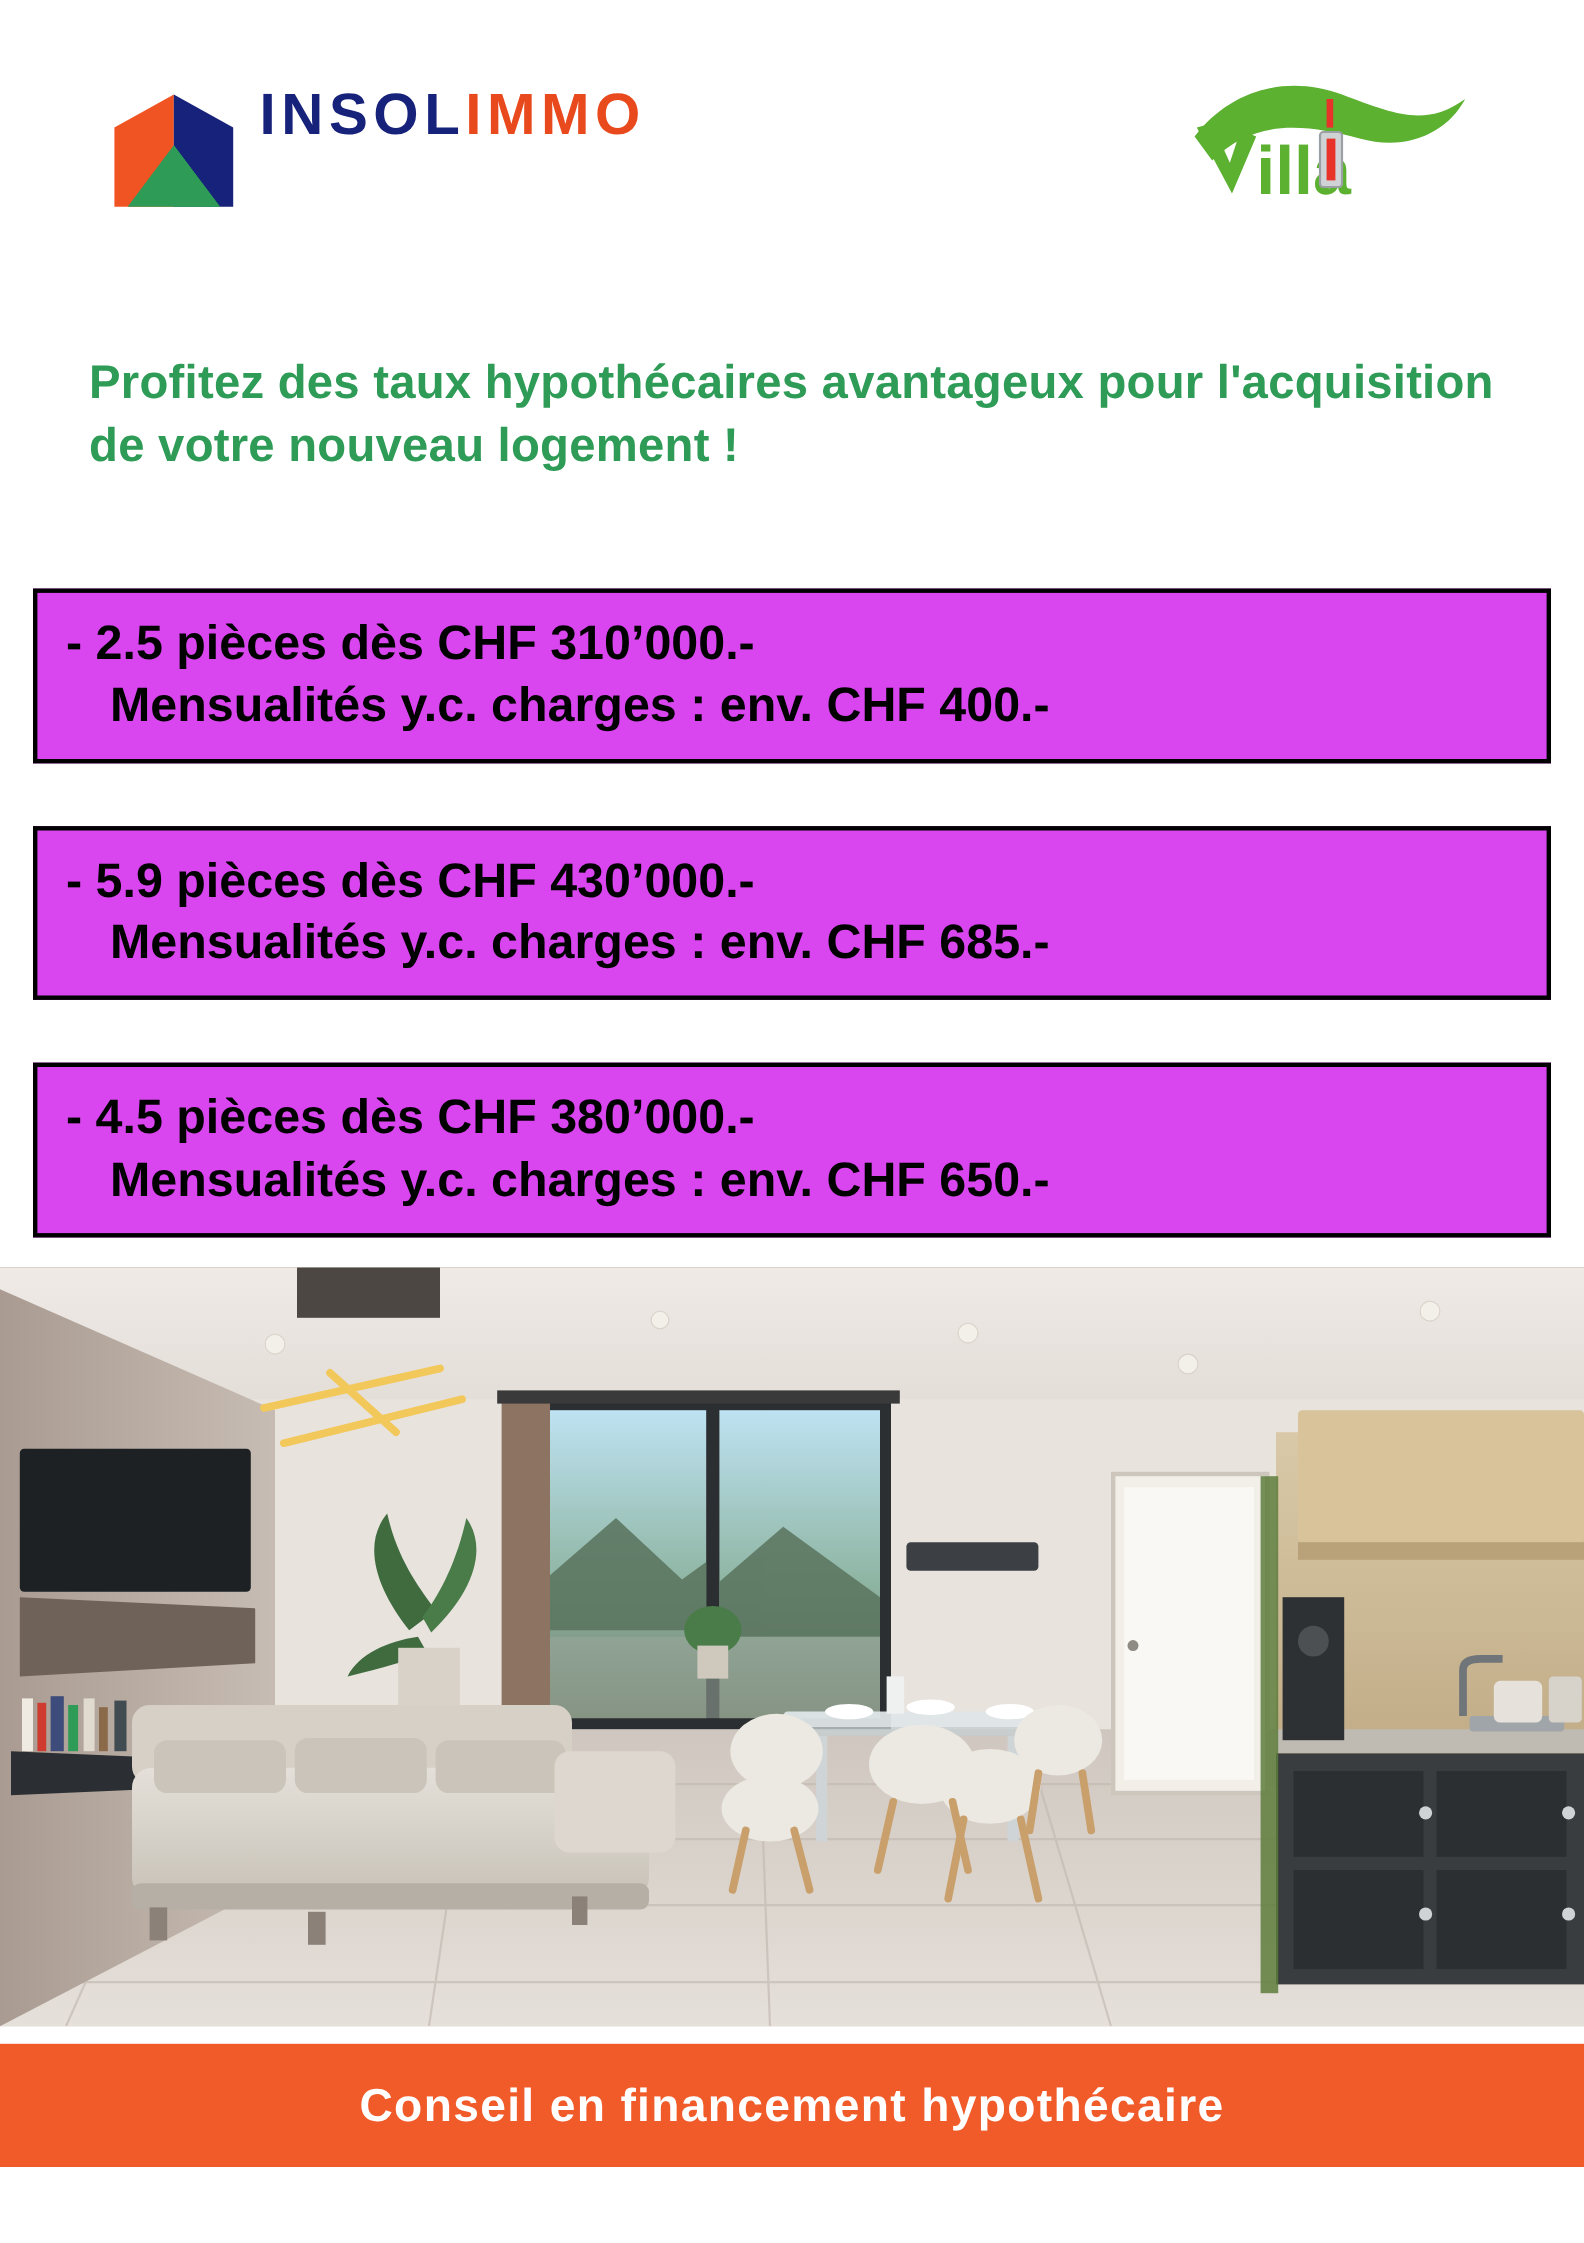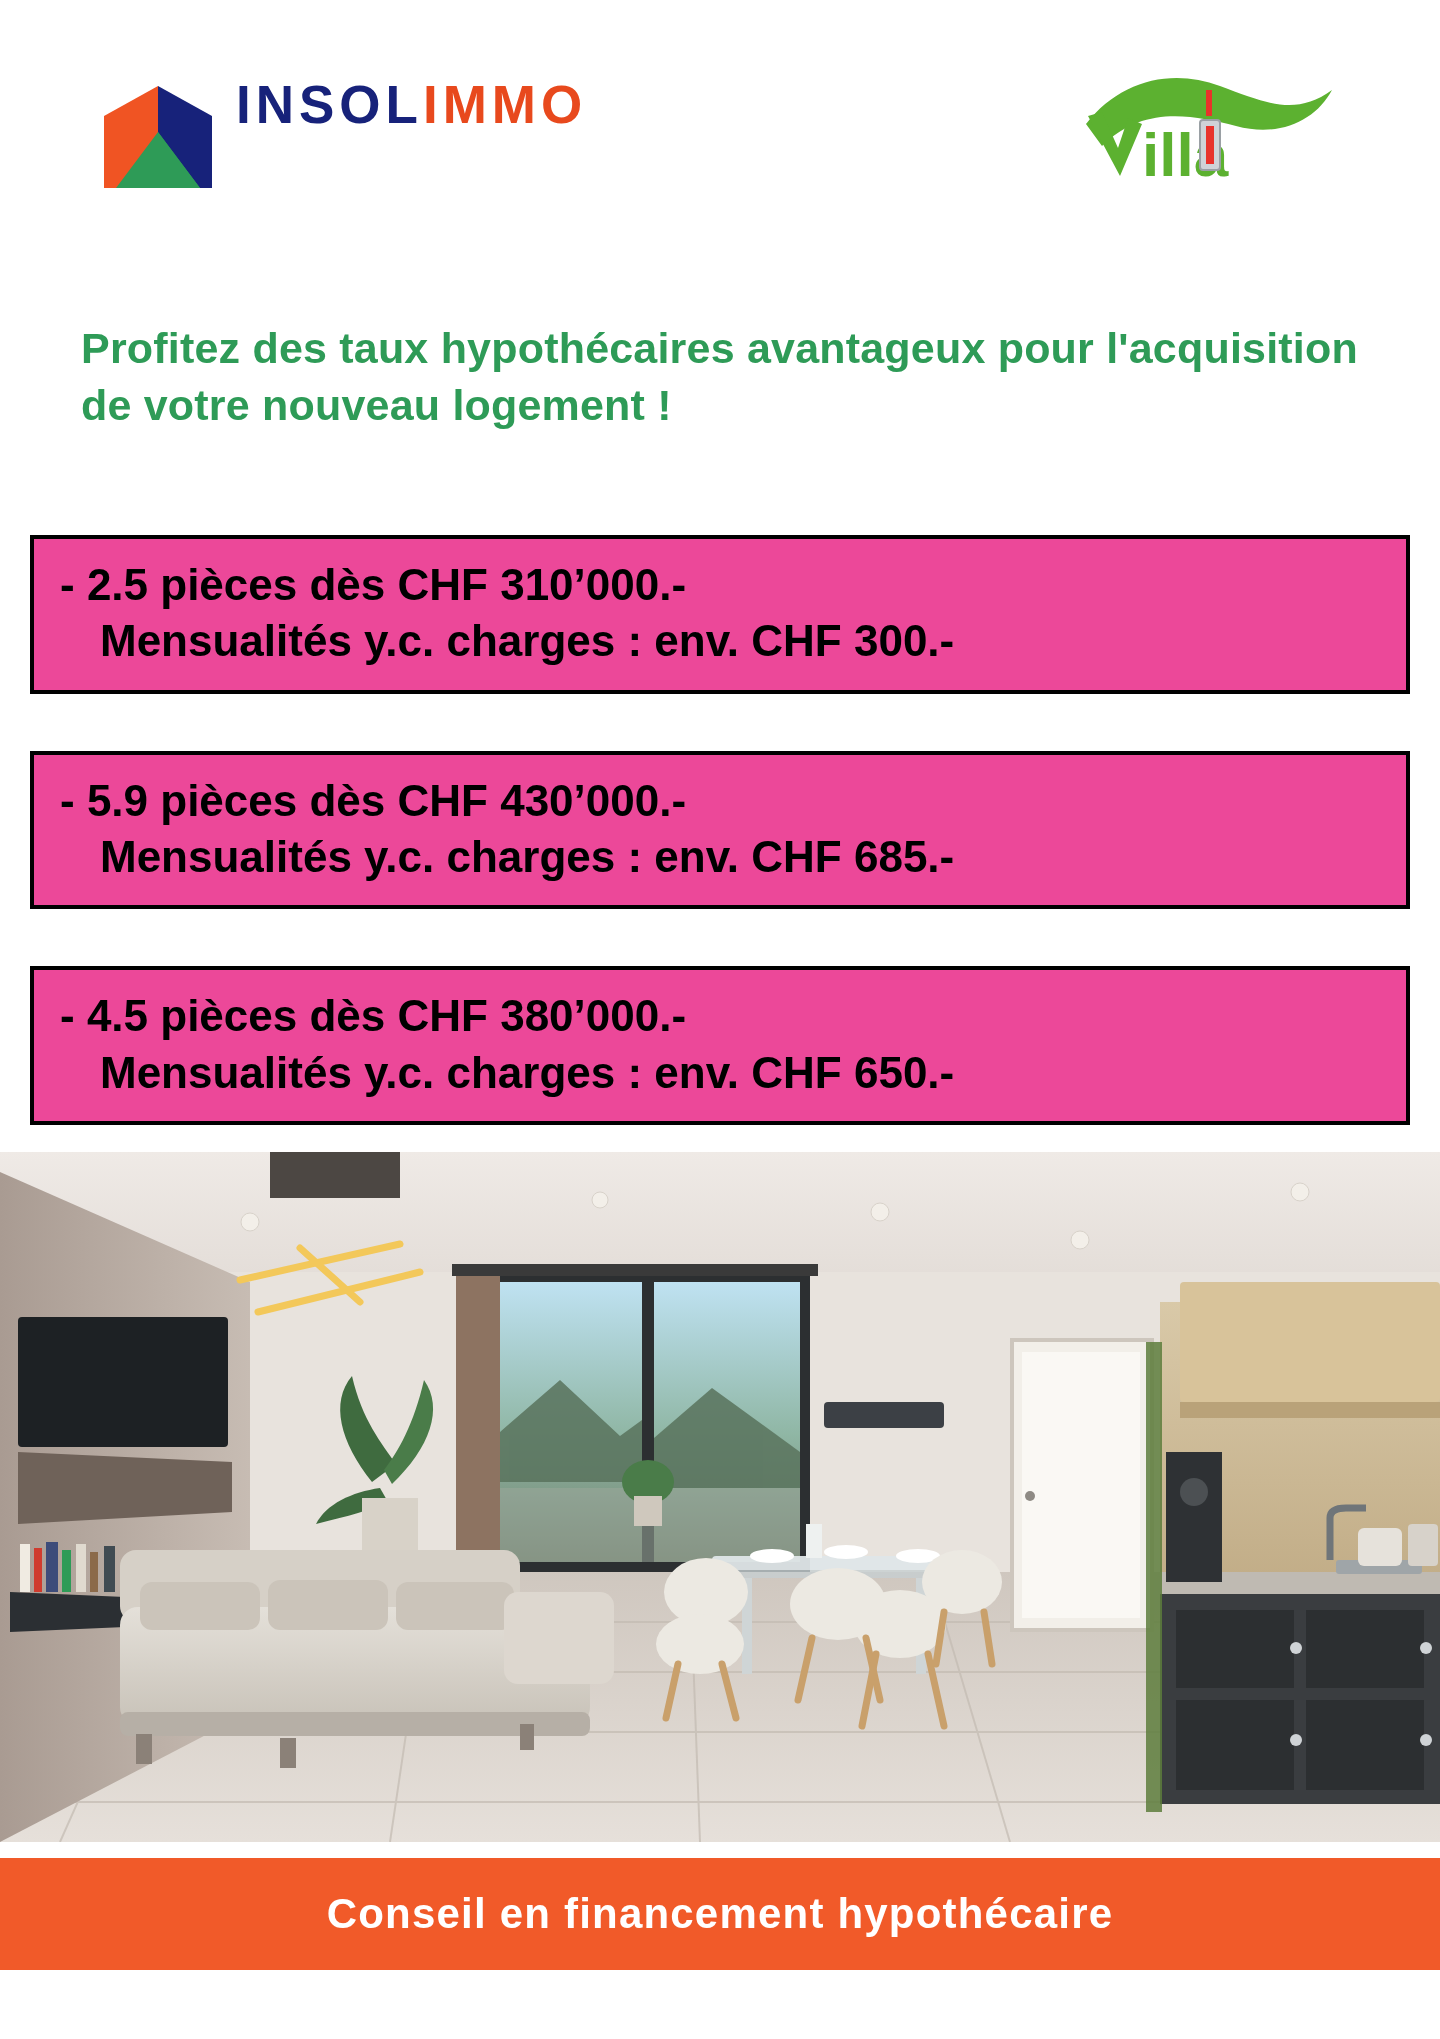--- a/index.html
+++ b/index.html
@@ -93,21 +93,21 @@
     position: absolute;
     left: 30px;
     top: 535px;
     width: 1380px;
   }
   .offer-box {
     border: 4px solid #000000;
     box-sizing: border-box;
     padding: 18px 18px 20px 22px;
     margin-bottom: 57px;
-    background: #ec4899;
+    background: #d946ef;
   }
   .offer-line {
     font-size: 44px;
     font-weight: bold;
     color: #000000;
     line-height: 1.28;
     white-space: nowrap;
   }
   .offer-line.l1 { padding-left: 4px; }
   .offer-line.l2 { padding-left: 44px; }
@@ -178,21 +178,21 @@
     </svg>
   </div>
 </div>
 
 <div class="headline">Profitez des taux hypothécaires avantageux pour l'acquisition de votre nouveau logement !</div>
 
 <div class="offers">
 
   <div class="offer-box">
     <div class="offer-line l1">-  2.5 pièces  dès  CHF  310’000.-</div>
-    <div class="offer-line l2">Mensualités y.c. charges  :  env. CHF 300.-</div>
+    <div class="offer-line l2">Mensualités y.c. charges  :  env. CHF 400.-</div>
   </div>
 
   <div class="offer-box">
     <div class="offer-line l1">-  5.9 pièces  dès  CHF  430’000.-</div>
     <div class="offer-line l2">Mensualités  y.c.  charges : env. CHF 685.-</div>
   </div>
 
   <div class="offer-box">
     <div class="offer-line l1">-  4.5 pièces  dès  CHF  380’000.-</div>
     <div class="offer-line l2">Mensualités  y.c.  charges : env. CHF  650.-</div>

